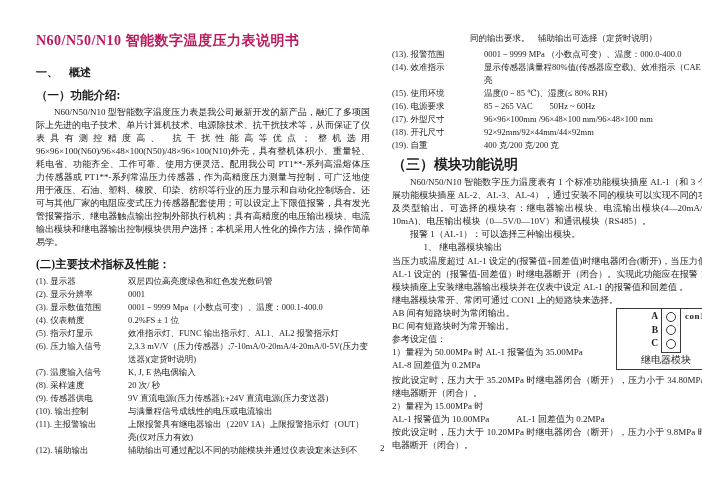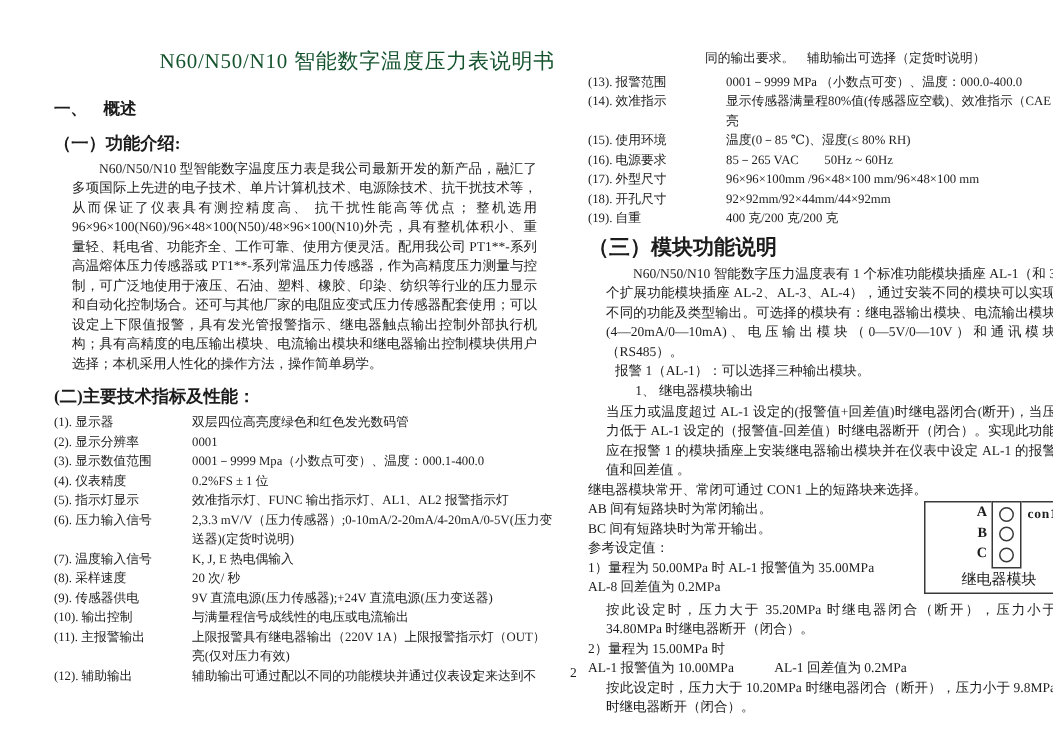--- a/index.html
+++ b/index.html
@@ -5,26 +5,26 @@
   html,body { margin:0; padding:0; }
   body {
     width:702px; height:496px; position:relative; overflow:hidden;
     background:#ffffff; color:#1c1c1c;
     font-family:"Liberation Serif","DejaVu Serif",serif;
   }
   .page { position:absolute; top:28px; }
   #page-left  { left:36px;  width:334px; }
   #page-right { left:392px; width:324px; }
 
-  .doc-title { font-size:14px; font-weight:normal; color:#14532d; text-align:right; margin:4px 0 0; letter-spacing:.5px; }
+  .doc-title { font-size:14px; font-weight:bold; color:#be185d; text-align:left; margin:4px 0 0; letter-spacing:.5px; }
   .h1 { font-size:11px; font-weight:600; margin:15px 0 0; }
   .h2 { font-size:11.5px; font-weight:600; margin:8px 0 0; }
   .h3 { font-size:14px; font-weight:600; margin:4px 0 2px; }
 
-  .para { font-size:9px; line-height:13px; text-align:justify; text-indent:2em; margin:3px 12px 0; }
+  .para { font-size:9px; line-height:13px; text-align:justify; text-indent:2em; margin:3px 0 0; }
 
   .spec { margin-top:3px; }
   .spec-row { display:flex; font-size:8.5px; line-height:13px; }
   .spec-label { flex:0 0 92px; }
   .spec-value { flex:1; }
 
   .cont-line { font-size:8.5px; line-height:13px; padding-left:78px; margin-top:4px; }
   .line { font-size:9px; line-height:13px; }
   .indent2 { text-indent:2em; }
   .indent3 { text-indent:3.5em; }
@@ -74,21 +74,21 @@
     <div class="spec-row">
       <span class="spec-label">(4). 仪表精度</span>
       <span class="spec-value">0.2%FS ± 1 位</span>
     </div>
     <div class="spec-row">
       <span class="spec-label">(5). 指示灯显示</span>
       <span class="spec-value">效准指示灯、FUNC 输出指示灯、AL1、AL2 报警指示灯</span>
     </div>
     <div class="spec-row">
       <span class="spec-label">(6). 压力输入信号</span>
-      <span class="spec-value">2,3.3 mV/V（压力传感器）;0-10mA/2-20mA/4-20mA/0-5V(压力变送器)(定货时说明)</span>
+      <span class="spec-value">2,3.3 mV/V（压力传感器）;7-10mA/0-20mA/4-20mA/0-5V(压力变送器)(定货时说明)</span>
     </div>
     <div class="spec-row">
       <span class="spec-label">(7). 温度输入信号</span>
       <span class="spec-value">K, J, E 热电偶输入</span>
     </div>
     <div class="spec-row">
       <span class="spec-label">(8). 采样速度</span>
       <span class="spec-value">20 次/ 秒</span>
     </div>
     <div class="spec-row">

